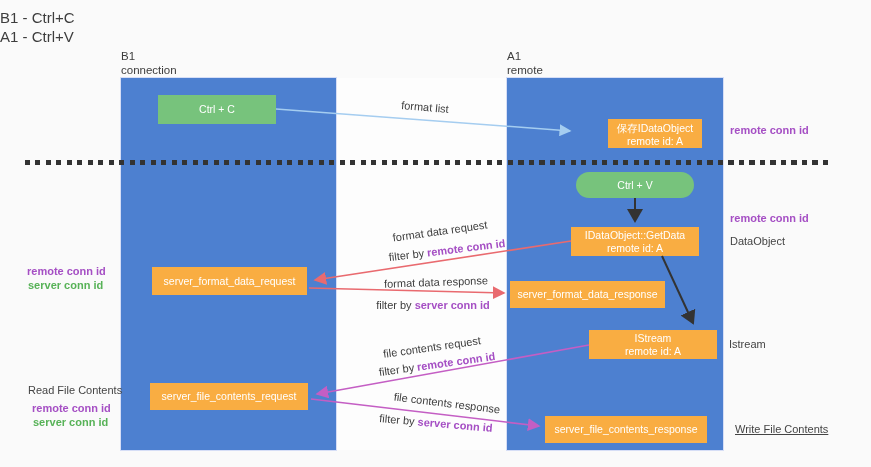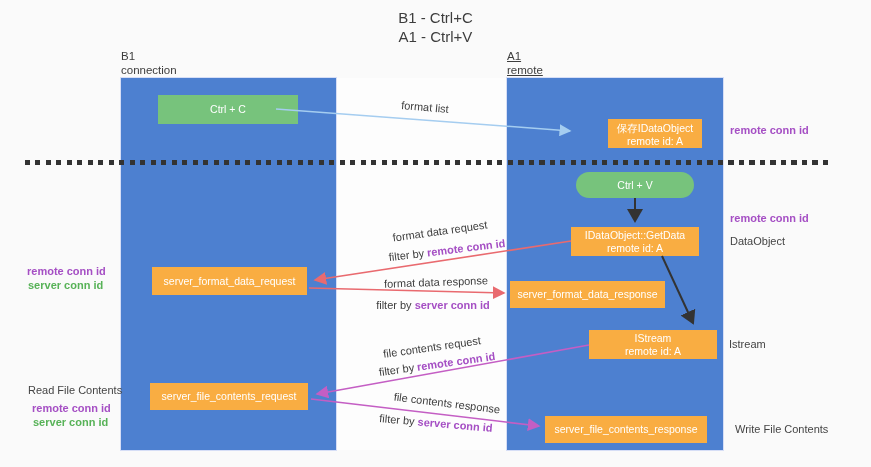--- a/index.html
+++ b/index.html
@@ -7,24 +7,24 @@
     --green-text:#57b257; --red-arrow:#e96a6f; --magenta-arrow:#c45ec4;
     --lightblue-arrow:#a5cdf0; --dark-text:#3d3d3d; --bg:#fafafa; --band:#fdfdfd;
   }
   html,body{margin:0;padding:0;}
   body{font-family:"Liberation Sans","DejaVu Sans",sans-serif;background:#fff;}
   #stage{position:relative;width:871px;height:467px;background:var(--bg);overflow:hidden;}
   .band{position:absolute;left:336px;top:78px;width:171px;height:372px;background:var(--band);}
   .col{position:absolute;top:78px;width:215px;height:372px;background:var(--blue);box-shadow:0 0 0 1px rgba(210,218,245,.9);}
   #col-left{left:121px;}
   #col-right{left:507px;width:216px;}
-  .title{position:absolute;left:0;top:8px;width:871px;text-align:center;color:var(--dark-text);font-size:15px;line-height:19px;}
+  .title{position:absolute;left:0;top:8px;width:871px;text-align:left;color:var(--dark-text);font-size:15px;line-height:19px;}
   .col-header{position:absolute;top:49px;color:var(--dark-text);font-size:11.5px;line-height:14px;}
   #hdr-left{left:121px;width:215px;}
-  #hdr-right{left:507px;width:216px;text-decoration:underline;}
+  #hdr-right{left:507px;width:216px;}
   .box{position:absolute;display:flex;flex-direction:column;align-items:center;justify-content:center;color:#fff;font-size:10.5px;line-height:13px;text-align:center;white-space:nowrap;}
   .box.green{background:var(--green-box);}
   .box.orange{background:var(--orange);}
   .dashes{position:absolute;left:25px;top:160px;width:808px;height:4.5px;
     background:repeating-linear-gradient(90deg,#333 0 5px,transparent 5px 10.5px);}
   .flow-label{position:absolute;font-size:11px;color:var(--dark-text);white-space:nowrap;transform-origin:center;}
   .flow-label .pfx{margin-right:3px;}
   .conn-id{color:var(--purple);font-weight:bold;}
   .side{position:absolute;font-size:11px;white-space:nowrap;}
   .side.purple{color:var(--purple);font-weight:bold;}
@@ -50,21 +50,21 @@
     <div>B1</div>
     <div>connection</div>
   </div>
   <div class="col-header" id="hdr-right">
     <div>A1</div>
     <div>remote</div>
   </div>
 
   <div class="dashes"></div>
 
-  <div class="box green" style="left:158px;top:95px;width:140px;height:29px;">
+  <div class="box green" style="left:158px;top:95px;width:118px;height:29px;">
     <div>Ctrl + C</div>
   </div>
 
   <div class="box orange" style="left:608px;top:119px;width:94px;height:29px;justify-content:flex-end;">
     <div>保存IDataObject</div>
     <div>remote id: A</div>
   </div>
 
   <div class="box green" style="left:576px;top:172px;width:118px;height:26px;border-radius:13px;">
     <div>Ctrl + V</div>
@@ -137,21 +137,21 @@
   </div>
   <div class="flow-label" style="left:447px;top:403px;transform:translate(-50%,-50%) rotate(7deg);">file contents response</div>
   <div class="flow-label" style="left:436px;top:423px;transform:translate(-50%,-50%) rotate(5deg);">
     <span class="pfx">filter by</span><span class="conn-id">server conn id</span>
   </div>
 
   <div class="side purple" style="left:730px;top:124px;">remote conn id</div>
   <div class="side purple" style="left:730px;top:212px;">remote conn id</div>
   <div class="side dark" style="left:730px;top:235px;">DataObject</div>
   <div class="side dark" style="left:729px;top:338px;">Istream</div>
-  <div class="side dark" style="left:735px;top:423px;">Write File Contents</div>
+  <div class="side dark" style="left:735px;top:423px;text-decoration:underline;">Write File Contents</div>
 
   <div class="side purple" style="left:27px;top:265px;">remote conn id</div>
   <div class="side green" style="left:28px;top:279px;">server conn id</div>
 
   <div class="side dark" style="left:28px;top:384px;">Read File Contents</div>
   <div class="side purple" style="left:32px;top:402px;">remote conn id</div>
   <div class="side green" style="left:33px;top:416px;">server conn id</div>
 
 </div>
 

